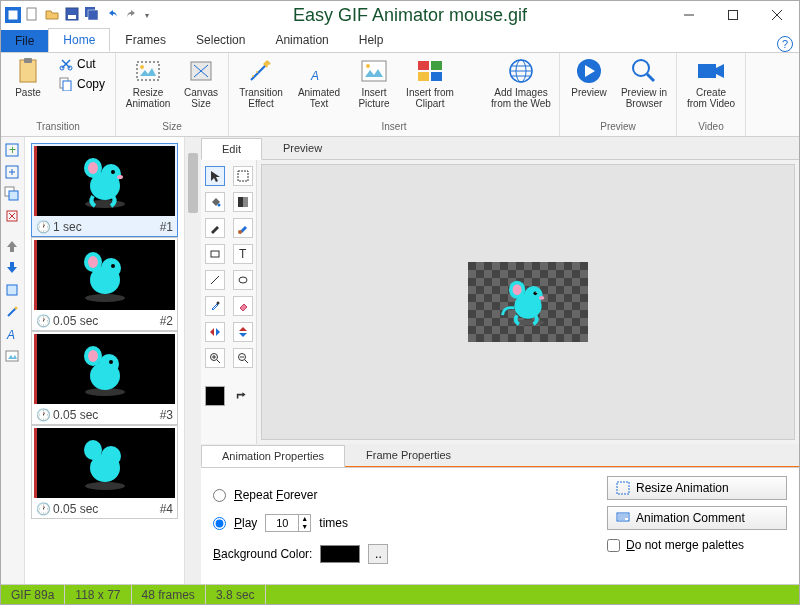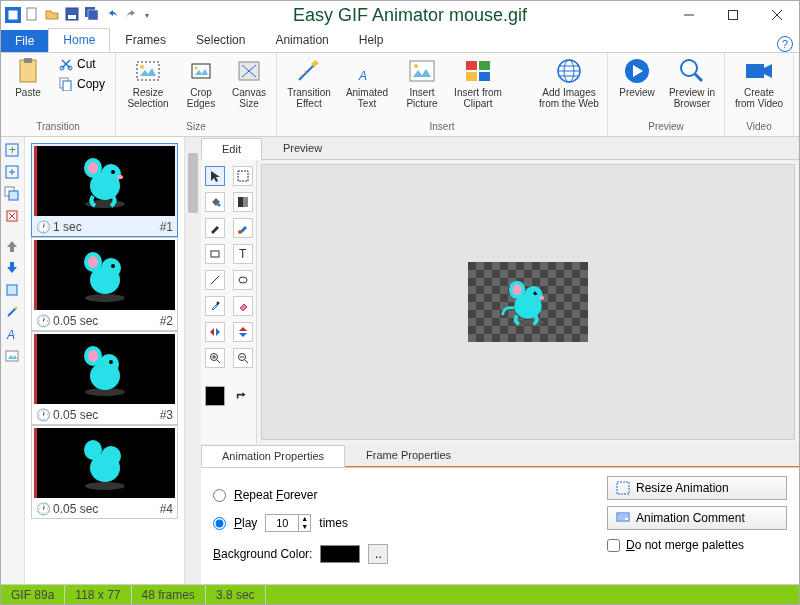--- a/index.html
+++ b/index.html
@@ -5,21 +5,21 @@
 * { box-sizing: border-box; margin: 0; padding: 0; font-family: "Segoe UI", Tahoma, sans-serif; font-size: 12px; }
 body { background: #fff; width: 800px; height: 605px; overflow: hidden; display: flex; flex-direction: column; border: 1px solid #aaa; }
 .titlebar { height: 28px; display: flex; align-items: center; padding: 0 4px; background: #fff; }
 .titlebar .qat { display: flex; gap: 4px; align-items: center; }
 .qat-icon { width: 16px; height: 16px; display: inline-block; }
 .titlebar .title { flex: 1; text-align: center; color: #14532d; font-size: 18px; }
 .win-controls { display: flex; gap: 8px; }
 .win-btn { width: 36px; height: 24px; display: flex; align-items: center; justify-content: center; cursor: pointer; }
 
 .tabbar { height: 24px; display: flex; border-bottom: 1px solid #d0d0d0; align-items: flex-end; }
-.filetab { background: #1e6fd6; color: #ffffff; padding: 4px 14px; font-size: 12px; }
+.filetab { background: #1e6fd6; color: #0f172a; padding: 4px 14px; font-size: 12px; }
 .tab { padding: 4px 14px; color: #333; border: 1px solid transparent; cursor: pointer; }
 .tab.active { border: 1px solid #d0d0d0; border-bottom: 1px solid #fff; background: #fff; color: #1e6fd6; }
 .helpicon { margin-left: auto; margin-right: 6px; width: 16px; height: 16px; border-radius: 8px; border: 1px solid #1e6fd6; color: #1e6fd6; text-align: center; line-height: 14px; font-size: 11px; }
 
 .ribbon { height: 84px; display: flex; border-bottom: 1px solid #d0d0d0; background: #fafafa; }
 .rgroup { display: flex; flex-direction: column; align-items: center; border-right: 1px solid #e0e0e0; padding: 2px 6px 1px 6px; }
 .rgroup .body { flex: 1; display: flex; gap: 6px; align-items: flex-start; }
 .rgroup .caption { font-size: 10px; color: #666; height: 14px; }
 .bigbtn { display: flex; flex-direction: column; align-items: center; justify-content: flex-start; width: 52px; cursor: pointer; padding-top: 2px; }
 .bigbtn .icon { width: 32px; height: 28px; display: flex; align-items: center; justify-content: center; }
@@ -187,32 +187,21 @@
     <div class="body">
       <div class="bigbtn">
           <div class="icon">
             <svg width="28" height="24">
               <rect x="3" y="3" width="22" height="18" fill="none" stroke="#333" stroke-dasharray="2 2"></rect>
               <path d="M6 17l5-6 3 4 4-6 4 8z" fill="#6abde0"></path>
               <circle cx="8" cy="8" r="2" fill="#f4c040"></circle>
             </svg>
           </div>
           <div class="lbl">Resize
-Selection</div>
-        </div>
-      <div class="bigbtn" style="width:42px;">
-          <div class="icon">
-            <svg width="28" height="24">
-              <rect x="5" y="5" width="18" height="14" fill="none" stroke="#333"></rect>
-              <path d="M8 16l4-5 3 4 3-5 3 6z" fill="#6abde0"></path>
-              <circle cx="9" cy="9" r="1.5" fill="#f4c040"></circle>
-            </svg>
-          </div>
-          <div class="lbl">Crop
-Edges</div>
+Animation</div>
         </div>
       <div class="bigbtn" style="width:42px;">
           <div class="icon">
             <svg width="26" height="24">
               <rect x="3" y="3" width="20" height="18" fill="#e8e8e8" stroke="#888"></rect>
               <rect x="3" y="3" width="20" height="18" fill="url(#g)" opacity="0.3"></rect>
               <path d="M6 6l14 12M20 6L6 18" stroke="#1e6fd6"></path>
             </svg>
           </div>
           <div class="lbl">Canvas

